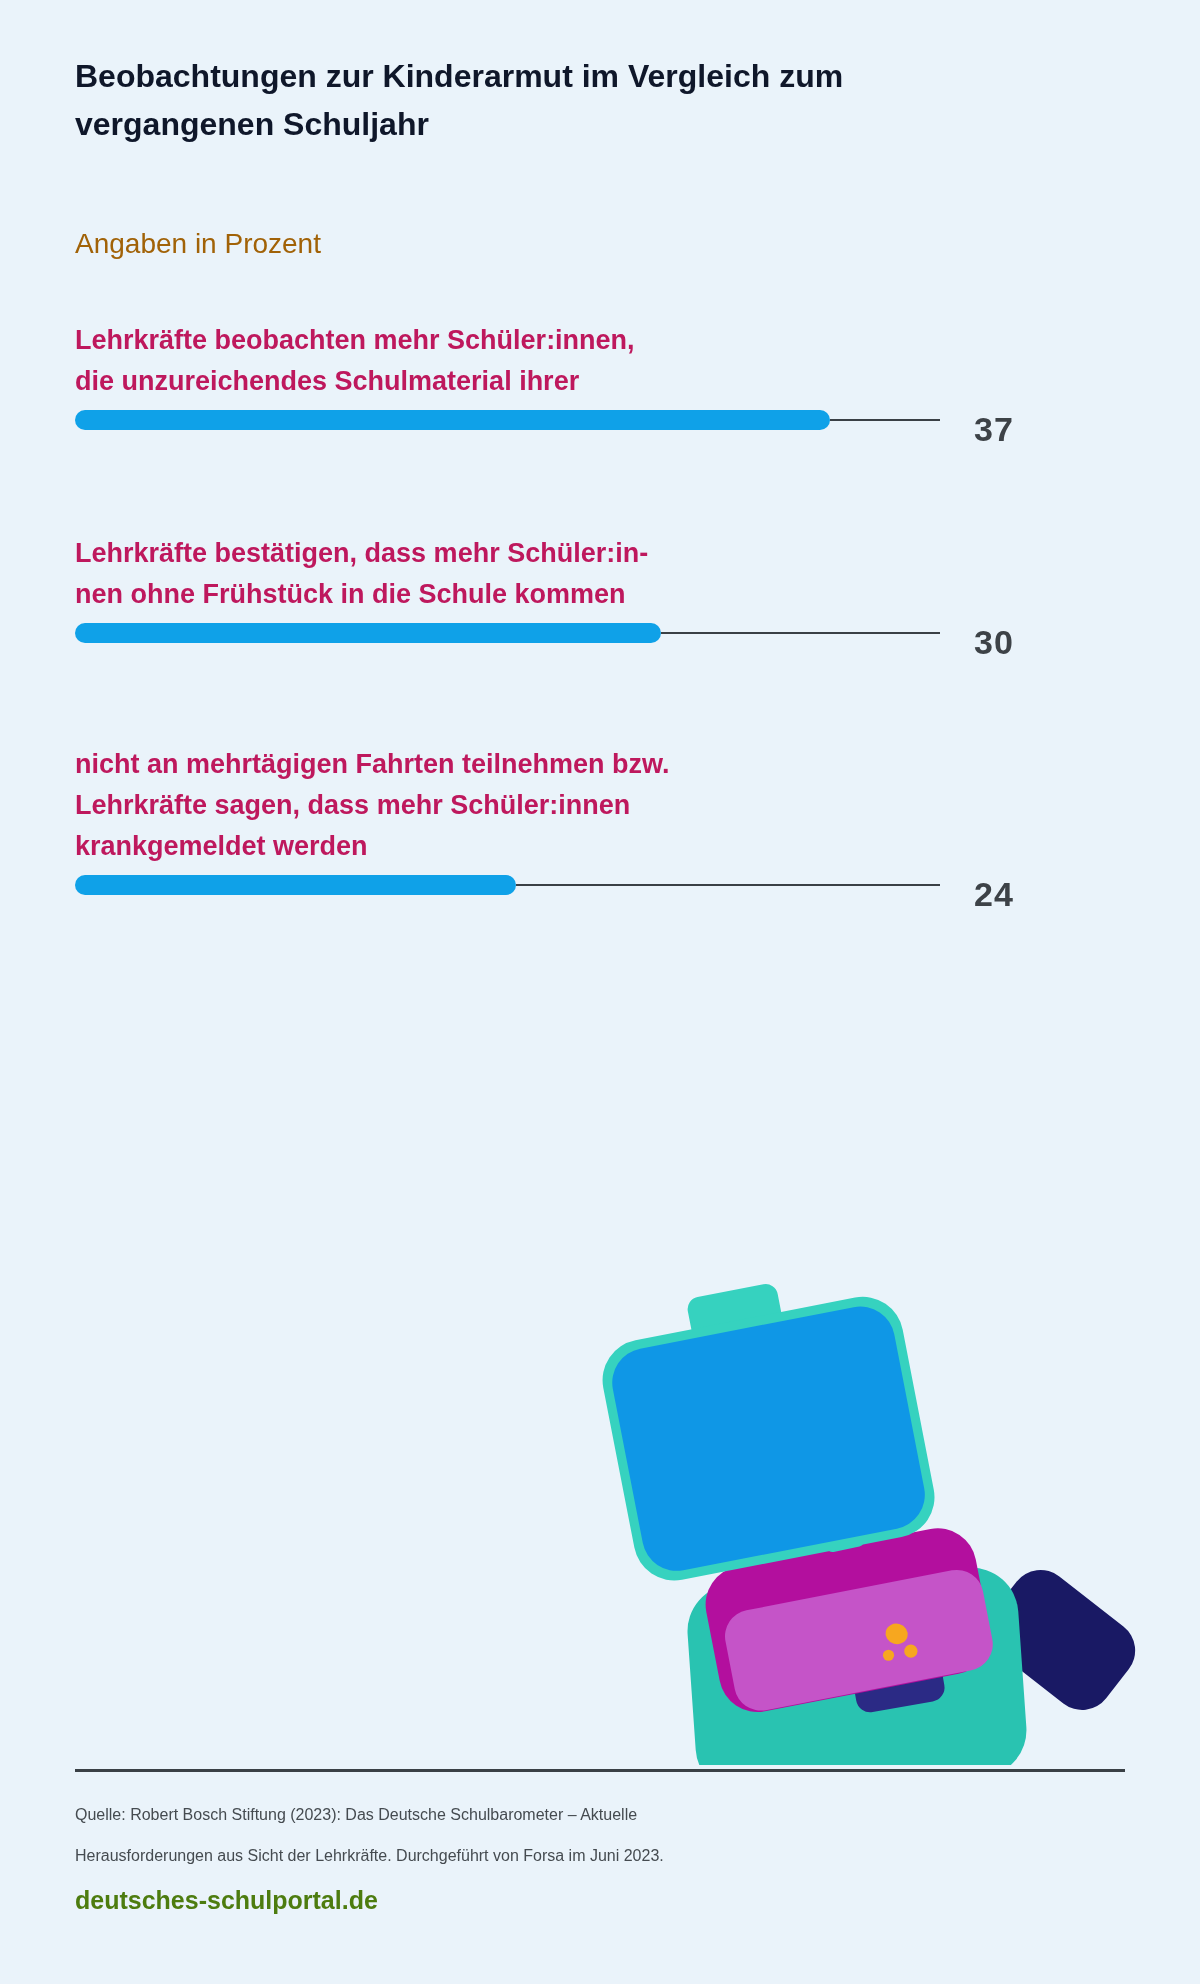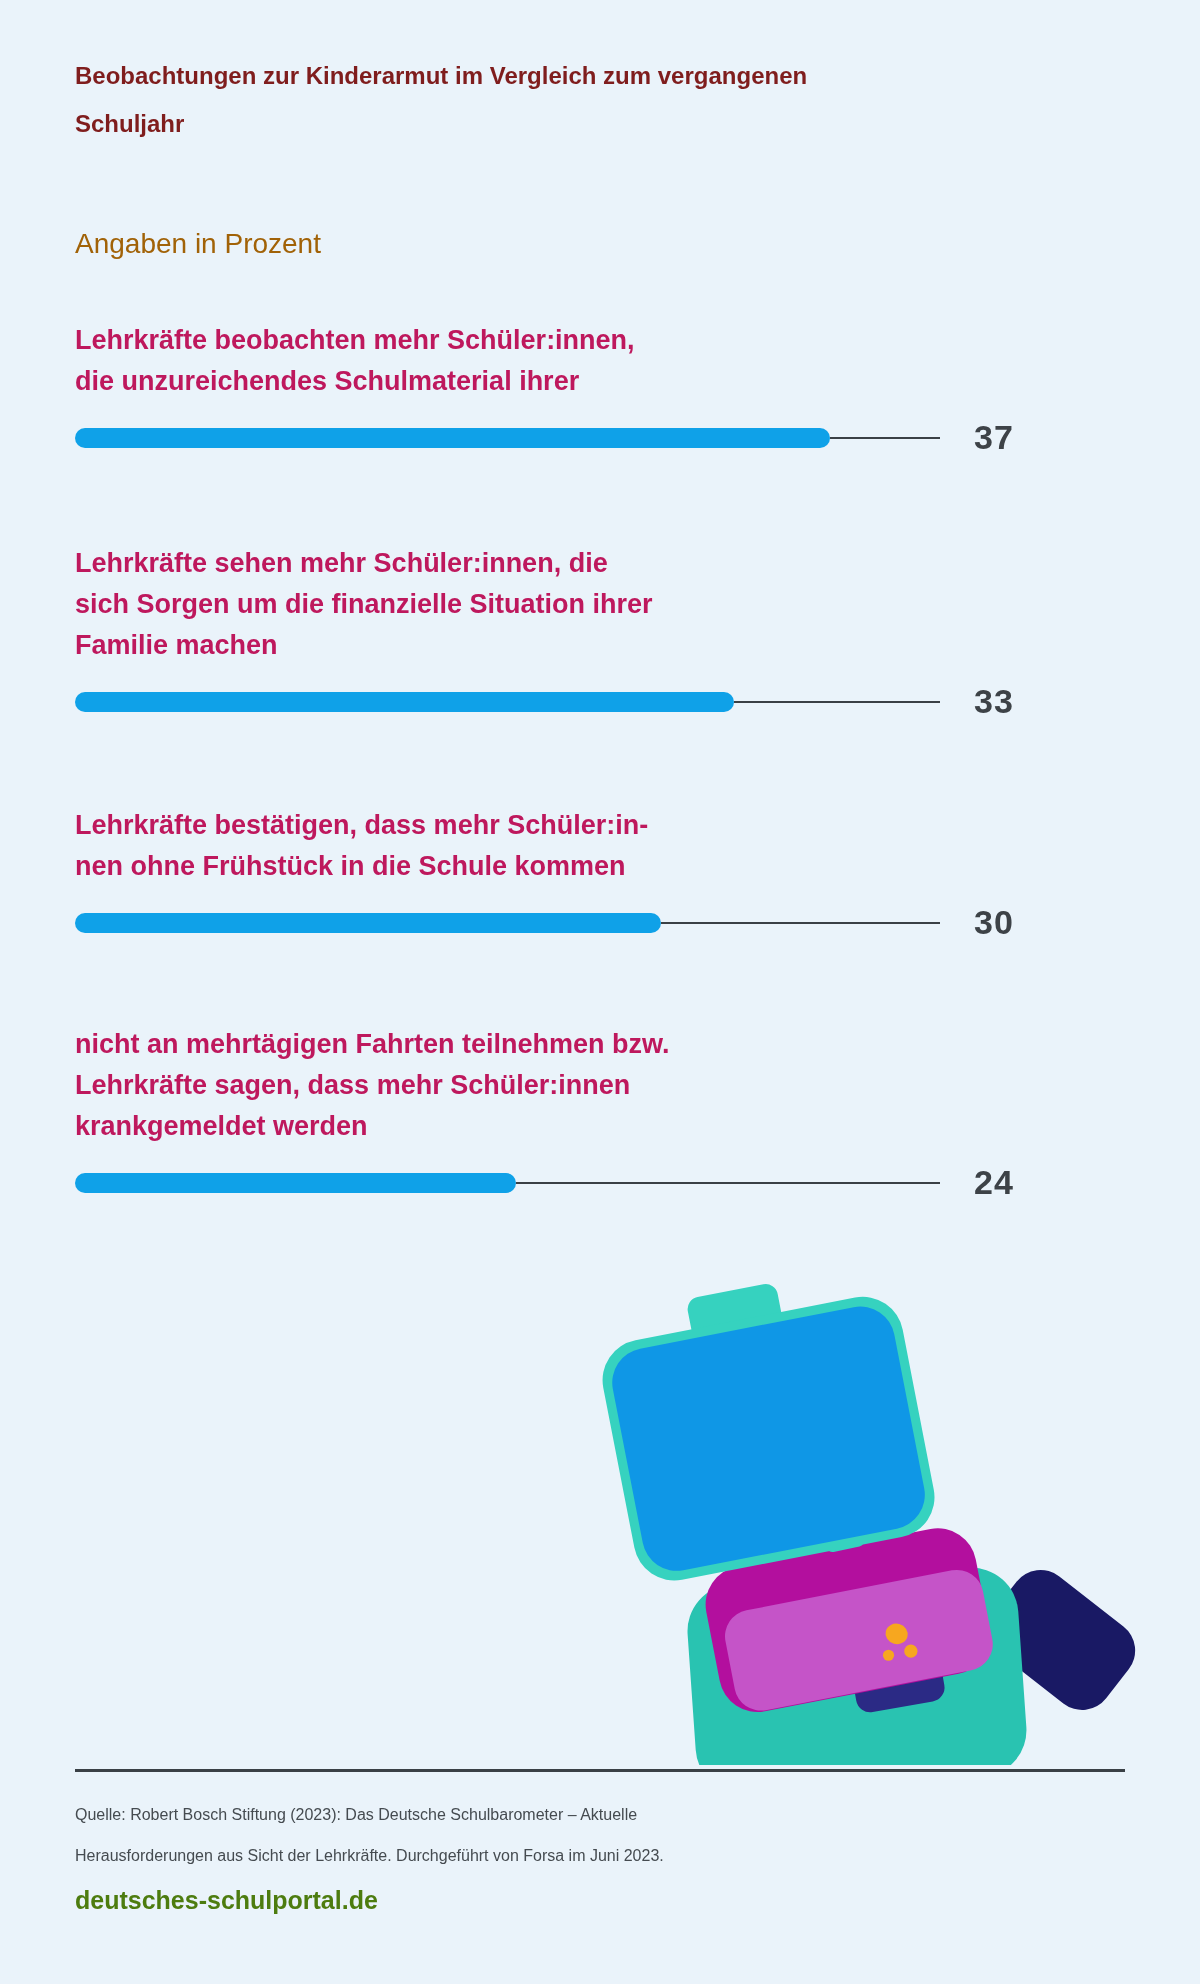--- a/index.html
+++ b/index.html
@@ -21,25 +21,25 @@
   .title {
     margin: 66px 0 0 0;
     font-size: 56px;
     line-height: 62px;
     font-weight: 700;
     letter-spacing: 0.5px;
     color: #3b4045;
   }
   .subtitle {
     margin-top: 52px;
-    font-size: 24px;
+    font-size: 32px;
     line-height: 48px;
     font-weight: 700;
     max-width: 840px;
-    color: #7f1d1d;
+    color: #0f172a;
   }
   .units {
     margin-top: 78px;
     font-size: 28px;
     line-height: 36px;
     font-weight: 400;
     color: #a16207;
   }
   .group.g1 { margin-top: 58px; }
   .group.g2 { margin-top: 86px; }
@@ -47,22 +47,22 @@
   .group.g4 { margin-top: 82px; }
   .bar-label-line {
     font-size: 27px;
     line-height: 41px;
     font-weight: 700;
     white-space: nowrap;
     color: #be185d;
   }
   .bar-line {
     display: flex;
-    align-items: center;
-    margin-top: 16px;
+    align-items: flex-start;
+    margin-top: 8px;
   }
   .bar-track {
     width: 865px;
     display: flex;
     align-items: center;
   }
   .bar {
     height: 20px;
     border-radius: 10px;
     background: #0fa1e8;
@@ -126,34 +126,20 @@
     </div>
     <div class="bar-line">
       <div class="bar-track">
         <div class="bar" style="width: 755px; background: rgb(15, 161, 232);"></div>
         <div class="leader"></div>
       </div>
       <div class="value">37</div>
     </div>
   </div>
 
-  <div class="group g2">
-    <div>
-      <div class="bar-label-line">Lehrkräfte sehen mehr Schüler:innen, die</div>
-      <div class="bar-label-line">sich Sorgen um die finanzielle Situation ihrer</div>
-      <div class="bar-label-line">Familie machen</div>
-    </div>
-    <div class="bar-line">
-      <div class="bar-track">
-        <div class="bar" style="width: 659px; background: rgb(15, 161, 232);"></div>
-        <div class="leader"></div>
-      </div>
-      <div class="value">33</div>
-    </div>
-  </div>
 
   <div class="group g3">
     <div>
       <div class="bar-label-line">Lehrkräfte bestätigen, dass mehr Schüler:in-</div>
       <div class="bar-label-line">nen ohne Frühstück in die Schule kommen</div>
     </div>
     <div class="bar-line">
       <div class="bar-track">
         <div class="bar" style="width: 586px; background: rgb(15, 161, 232);"></div>
         <div class="leader"></div>

